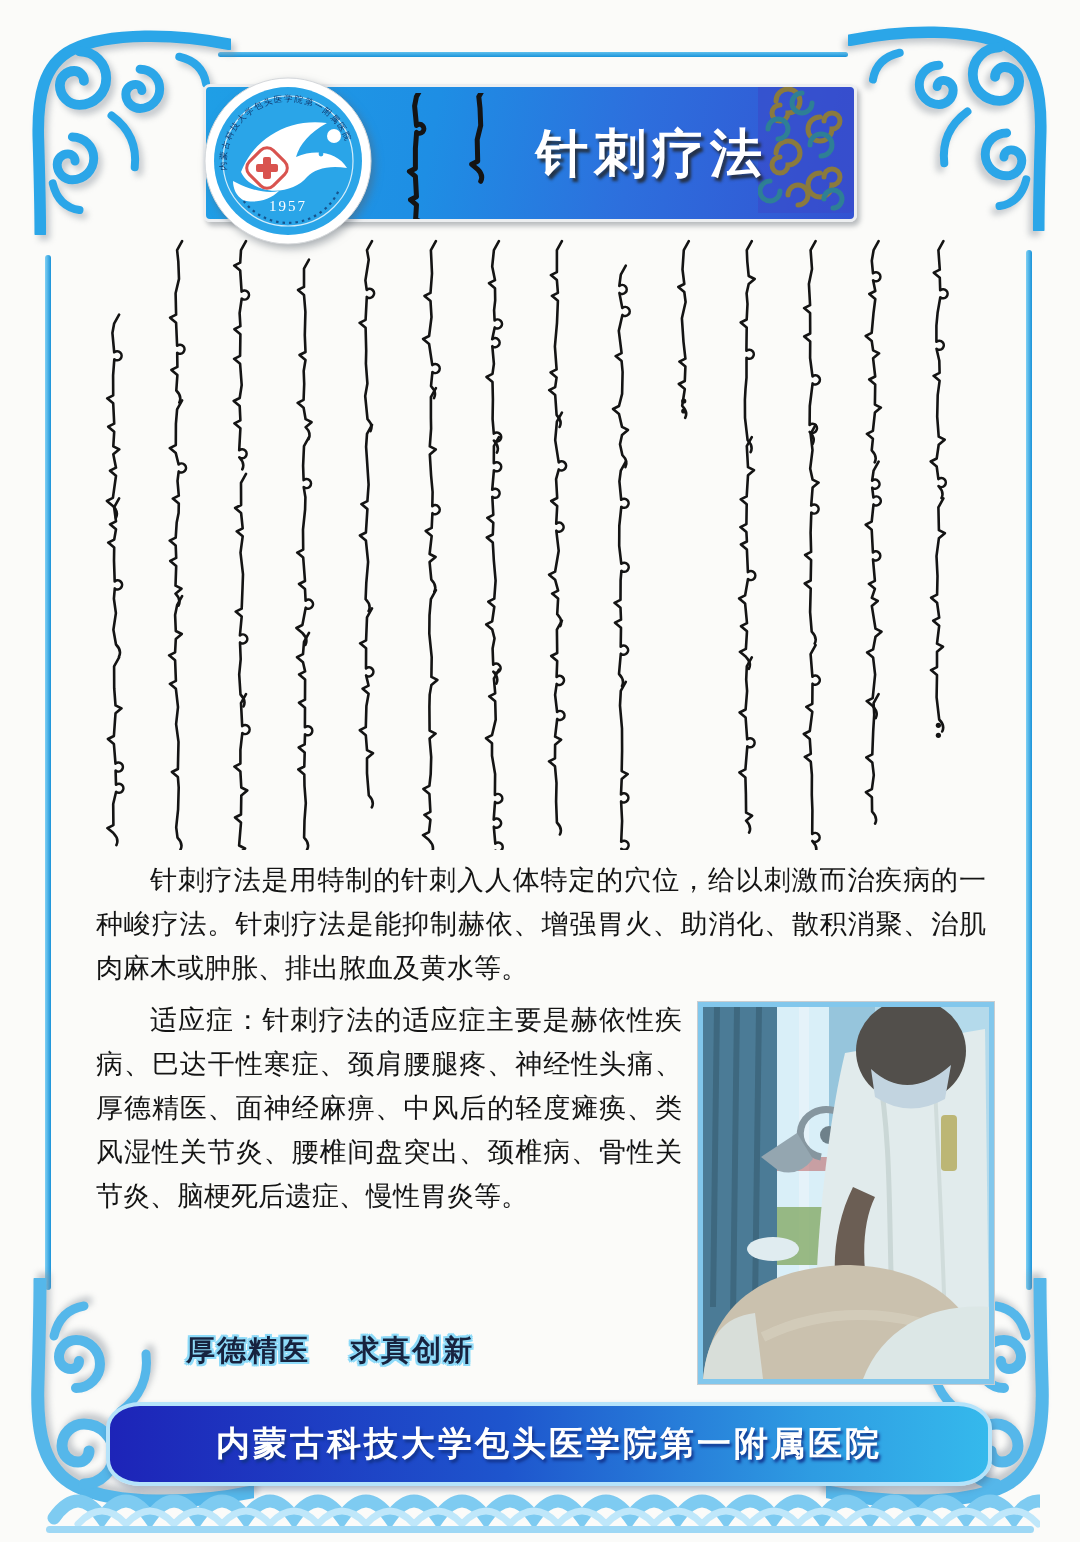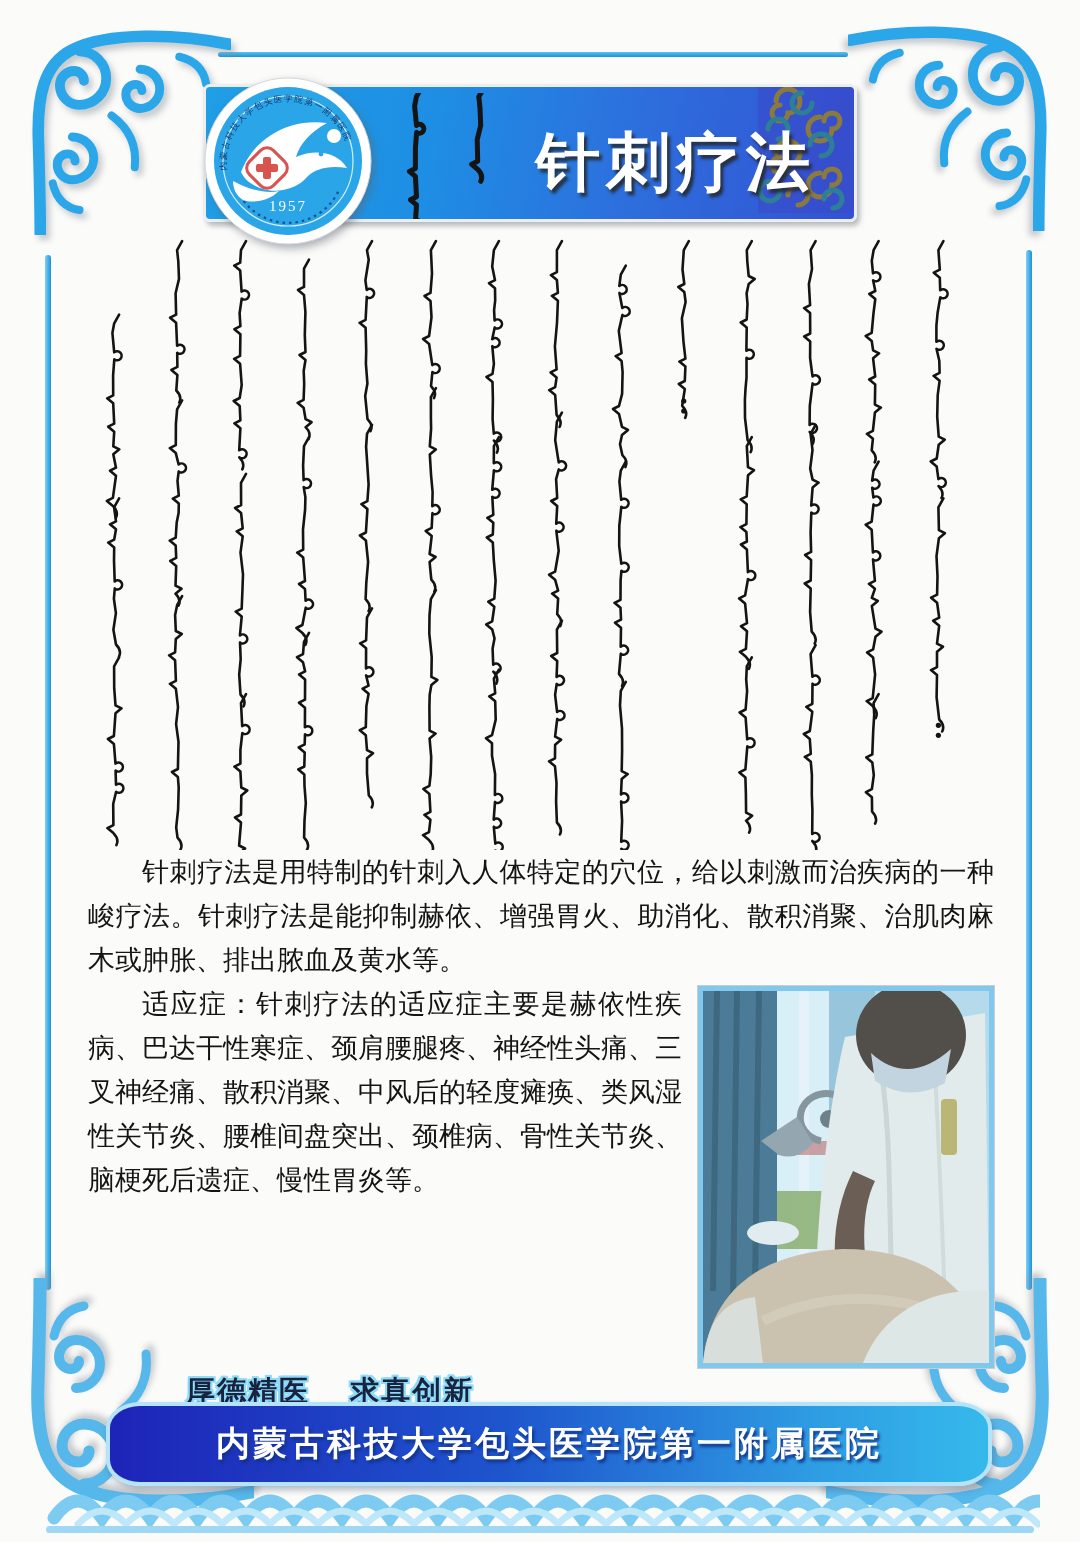--- a/index.html
+++ b/index.html
@@ -24,47 +24,47 @@
 
   
   .banner{
     left:203px;top:84px;width:648px;height:132px;border-radius:7px;
     background:linear-gradient(100deg,#1f9fe6 0%,#1e8ee4 35%,#2d6fdd 65%,#3352d2 100%);
     border:3px solid #eceef0;box-shadow:3px 4px 5px rgba(60,70,80,.35);
   }
   .banner-pattern{position:absolute;right:0;top:0;width:96px;height:126px;overflow:hidden;border-radius:0 5px 5px 0;}
   .banner-title{
     position:absolute;left:330px;top:32px;width:300px;
-    color:#ffffff;font-size:64px;font-weight:bold;letter-spacing:6px;
+    color:#ffffff;font-size:52px;font-weight:bold;letter-spacing:6px;
     text-shadow:3px 4px 3px rgba(35,40,45,.85);
     font-family:"Liberation Sans", sans-serif;white-space:nowrap;
   }
   .banner-glyphs{position:absolute;left:178px;top:6px;}
 
   .logo{left:203px;top:76px;width:170px;height:170px;filter:drop-shadow(3px 4px 4px rgba(90,100,110,.5));}
 
   
   .mongol{left:95px;top:238px;width:875px;height:612px;}
 
   
   .content{
     left:88px;top:850px;width:906px;
     font-family:"Liberation Serif", serif;
     font-size:27px;line-height:44px;color:#141414;text-align:justify;
   }
-  .content p{margin:0;text-indent:2em;}
+  .content p{margin:8px;text-indent:2em;}
   .photo-box{
     float:right;width:286px;height:372px;margin:4px 0 20px 16px;
     border:5px solid #82c7ec;outline:1px solid #c9cdd0;background:#bfe0ee;
   }
   .photo-box svg{display:block;}
 
   
   .motto{
-    left:186px;top:1372px;font-size:29px;font-weight:bold;color:#17233f;letter-spacing:2px;
+    left:186px;top:1331px;font-size:29px;font-weight:bold;color:#17233f;letter-spacing:2px;
     text-shadow:-2px 0 0 #8edbf9, 2px 0 0 #8edbf9, 0 -2px 0 #8edbf9, 0 2px 0 #8edbf9,
                 -2px -2px 0 #8edbf9, 2px 2px 0 #8edbf9, -2px 2px 0 #8edbf9, 2px -2px 0 #8edbf9;
     white-space:pre;
   }
   .footer-banner{
     left:106px;top:1402px;width:878px;height:76px;border-radius:34px/26px;
     background:linear-gradient(90deg,#1d24b8 0%,#1e55cd 45%,#2e9ce2 80%,#35b9ec 100%);
     border:4px solid #b5e3fa;box-shadow:2px 4px 6px rgba(70,90,120,.4);
     display:flex;align-items:center;justify-content:center;
   }
@@ -260,20 +260,20 @@
           <path d="M150,180 C134,212 128,252 134,288 L166,292 C158,252 160,214 172,190 Z" fill="#6b5243"></path>
           <ellipse cx="158" cy="296" rx="26" ry="18" fill="#7a5c48"></ellipse>
         </g>
         <path d="M0,372 C8,298 58,262 140,258 C222,258 276,296 286,372 Z" fill="#d8c3a9"></path>
         <path d="M60,330 C120,300 200,300 262,334" stroke="#e6d4bc" stroke-width="10" fill="none" opacity="0.7"></path>
         <path d="M160,372 C180,320 230,296 286,300 L286,372 Z" fill="#eceee9"></path>
         <path d="M0,372 C4,330 20,310 52,306 L60,372 Z" fill="#e8e4da"></path>
         <rect width="286" height="372" fill="#6fb3d9" opacity="0.12"></rect>
       </svg>
     </div>
-    <p>适应症：针刺疗法的适应症主要是赫依性疾病、巴达干性寒症、颈肩腰腿疼、神经性头痛、三叉神经痛、散积消聚、中风后的轻度瘫痪、类风湿性关节炎、腰椎间盘突出、颈椎病、骨性关节炎、脑梗死后遗症、慢性胃炎等。</p>
+    <p>适应症：针刺疗法的适应症主要是赫依性疾病、巴达干性寒症、颈肩腰腿疼、神经性头痛、厚德精医、面神经麻痹、中风后的轻度瘫痪、类风湿性关节炎、腰椎间盘突出、颈椎病、骨性关节炎、脑梗死后遗症、慢性胃炎等。</p>
   </div>
 </div>
 
 <div class="abs motto">厚德精医    求真创新</div>
 <div class="abs footer-banner">
   <span>内蒙古科技大学包头医学院第一附属医院</span>
 </div>
 
 </body></html>

